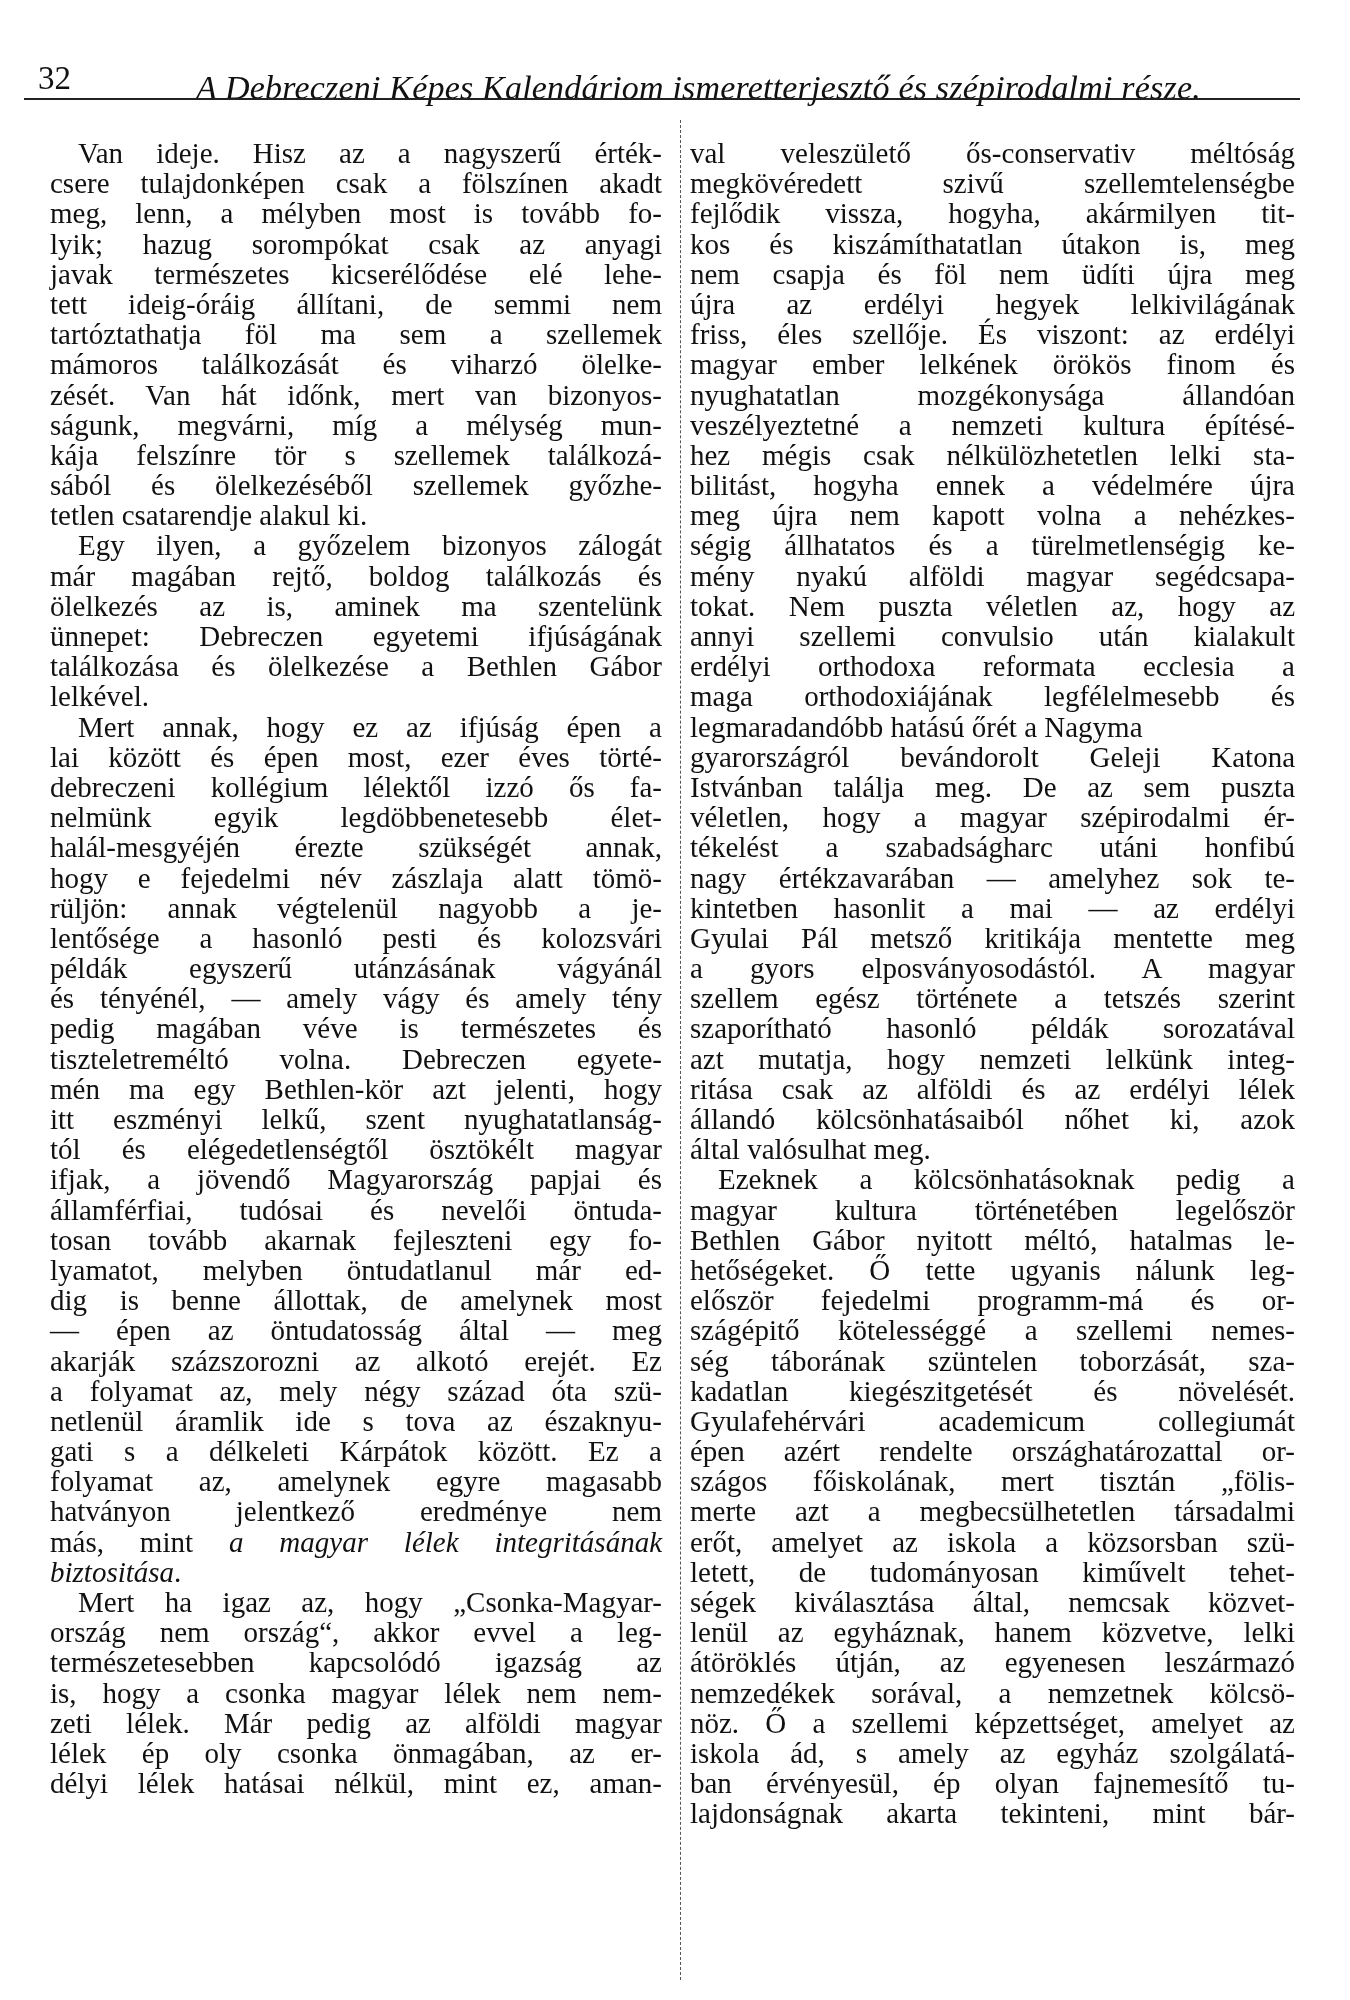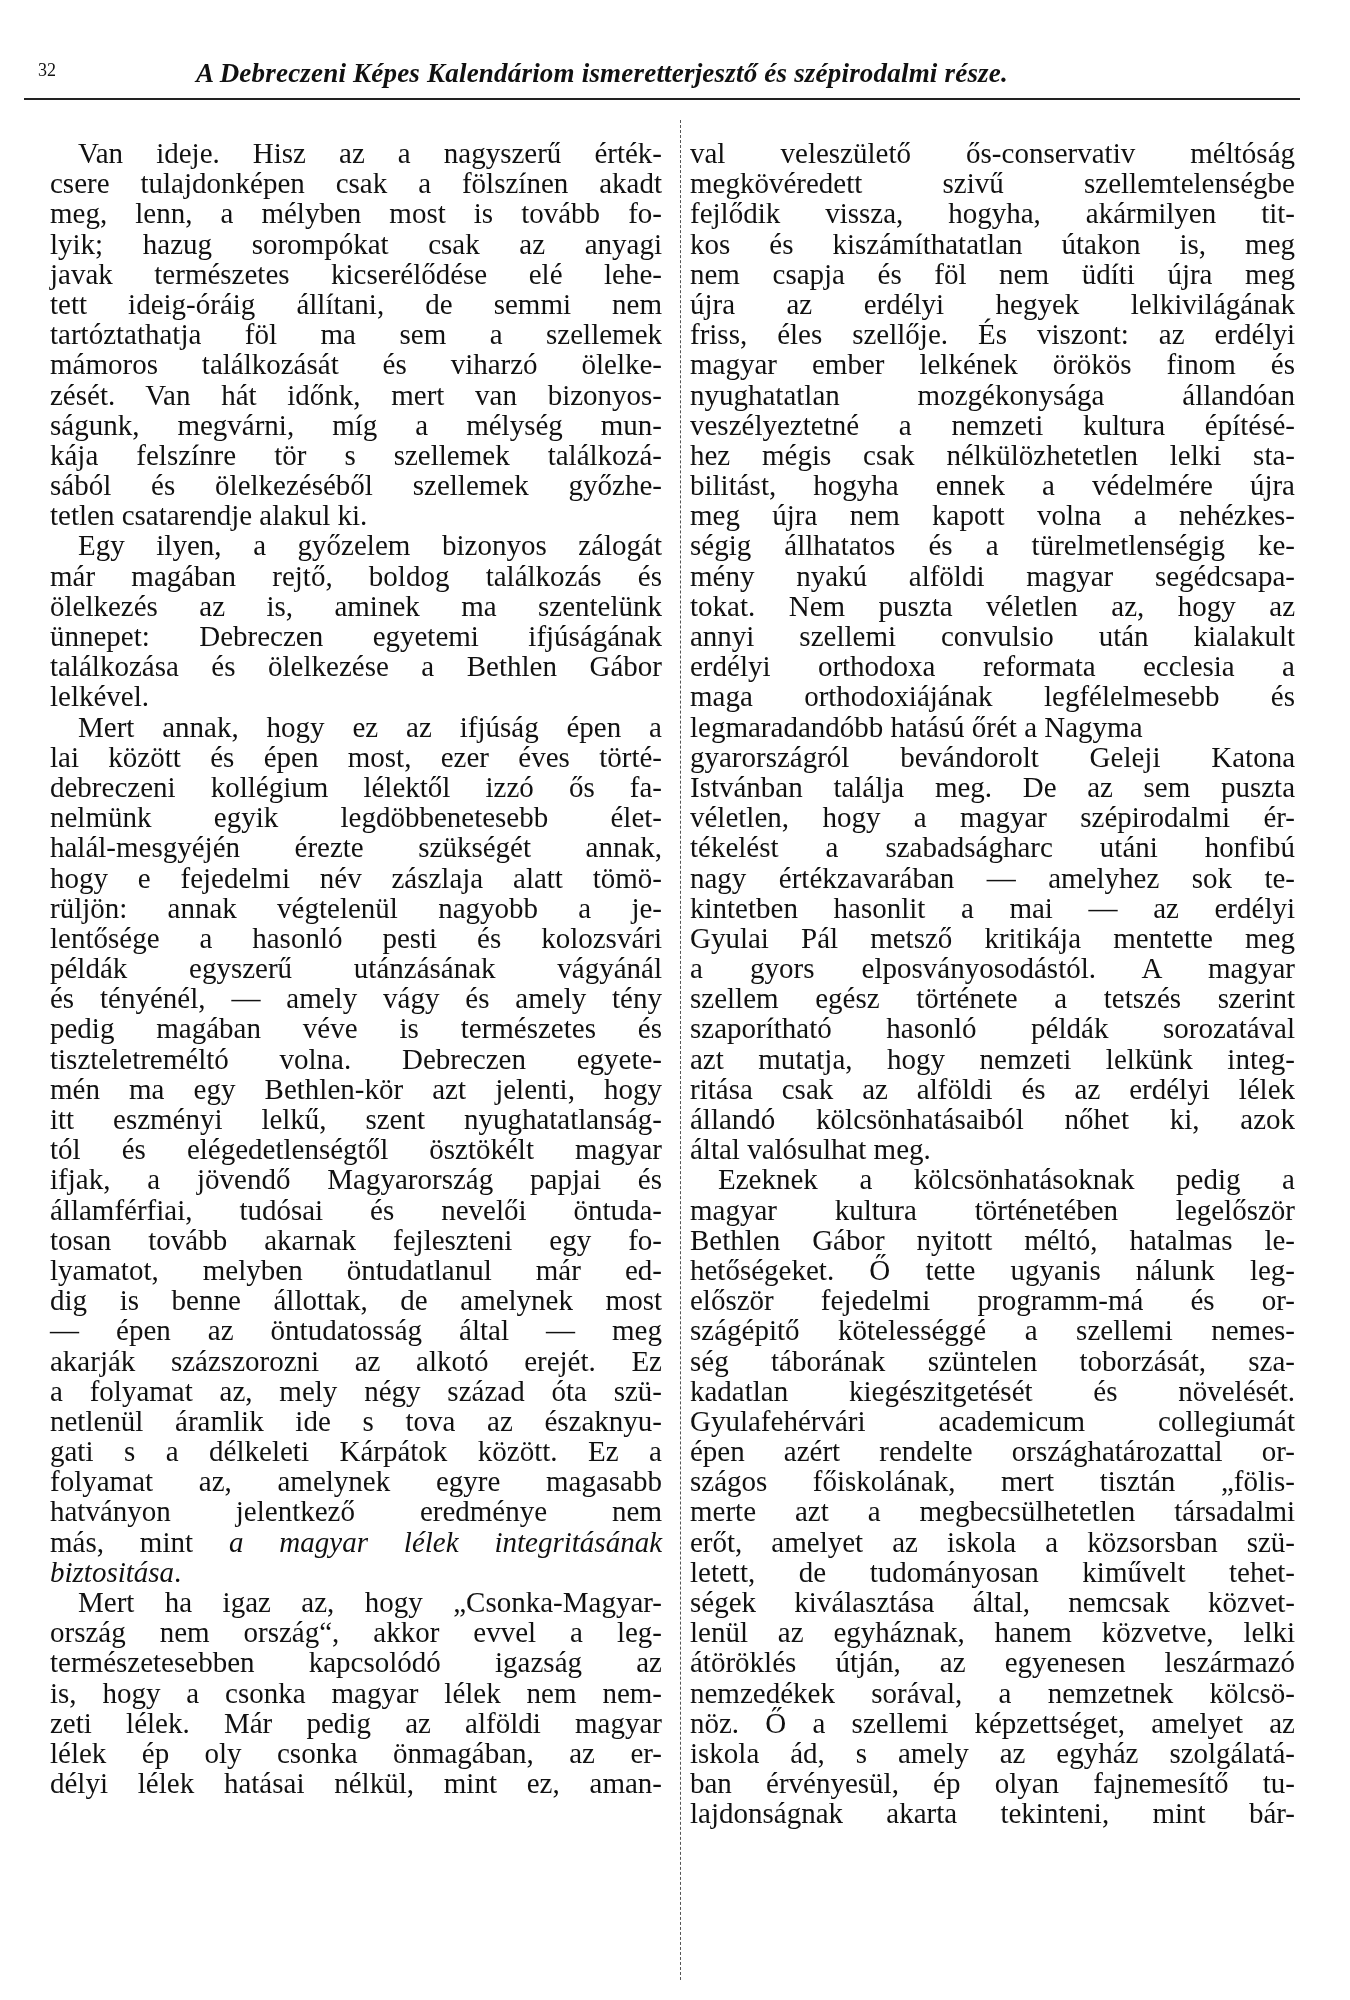--- a/index.html
+++ b/index.html
@@ -6,25 +6,25 @@
   body {
     width: 1350px; height: 2000px; position: relative; overflow: hidden;
     font-family: "Liberation Serif", "DejaVu Serif", serif;
     color: #111111;
   }
   .header {
     position: absolute; left: 24px; top: 58px; width: 1290px; height: 44px;
   }
   .page-number {
     position: absolute; left: 14px; top: 2px;
-    font-size: 18px; letter-spacing: 0px;
+    font-size: 33px; letter-spacing: 0px;
   }
   .running-title {
-    position: absolute; left: 172px; top: 0;
-    font-size: 27px; font-style: italic; font-weight: bold; letter-spacing: 0.2px;
+    position: absolute; left: 172px; top: 11px;
+    font-size: 34px; font-style: italic; font-weight: normal; letter-spacing: 0.2px;
     white-space: nowrap;
   }
   .header-rule {
     position: absolute; left: 24px; top: 98px; width: 1276px; height: 0;
     border-top: 2px solid #222;
   }
   .column {
     position: absolute; top: 138px;
     font-size: 29px; line-height: 30.2px;
   }

